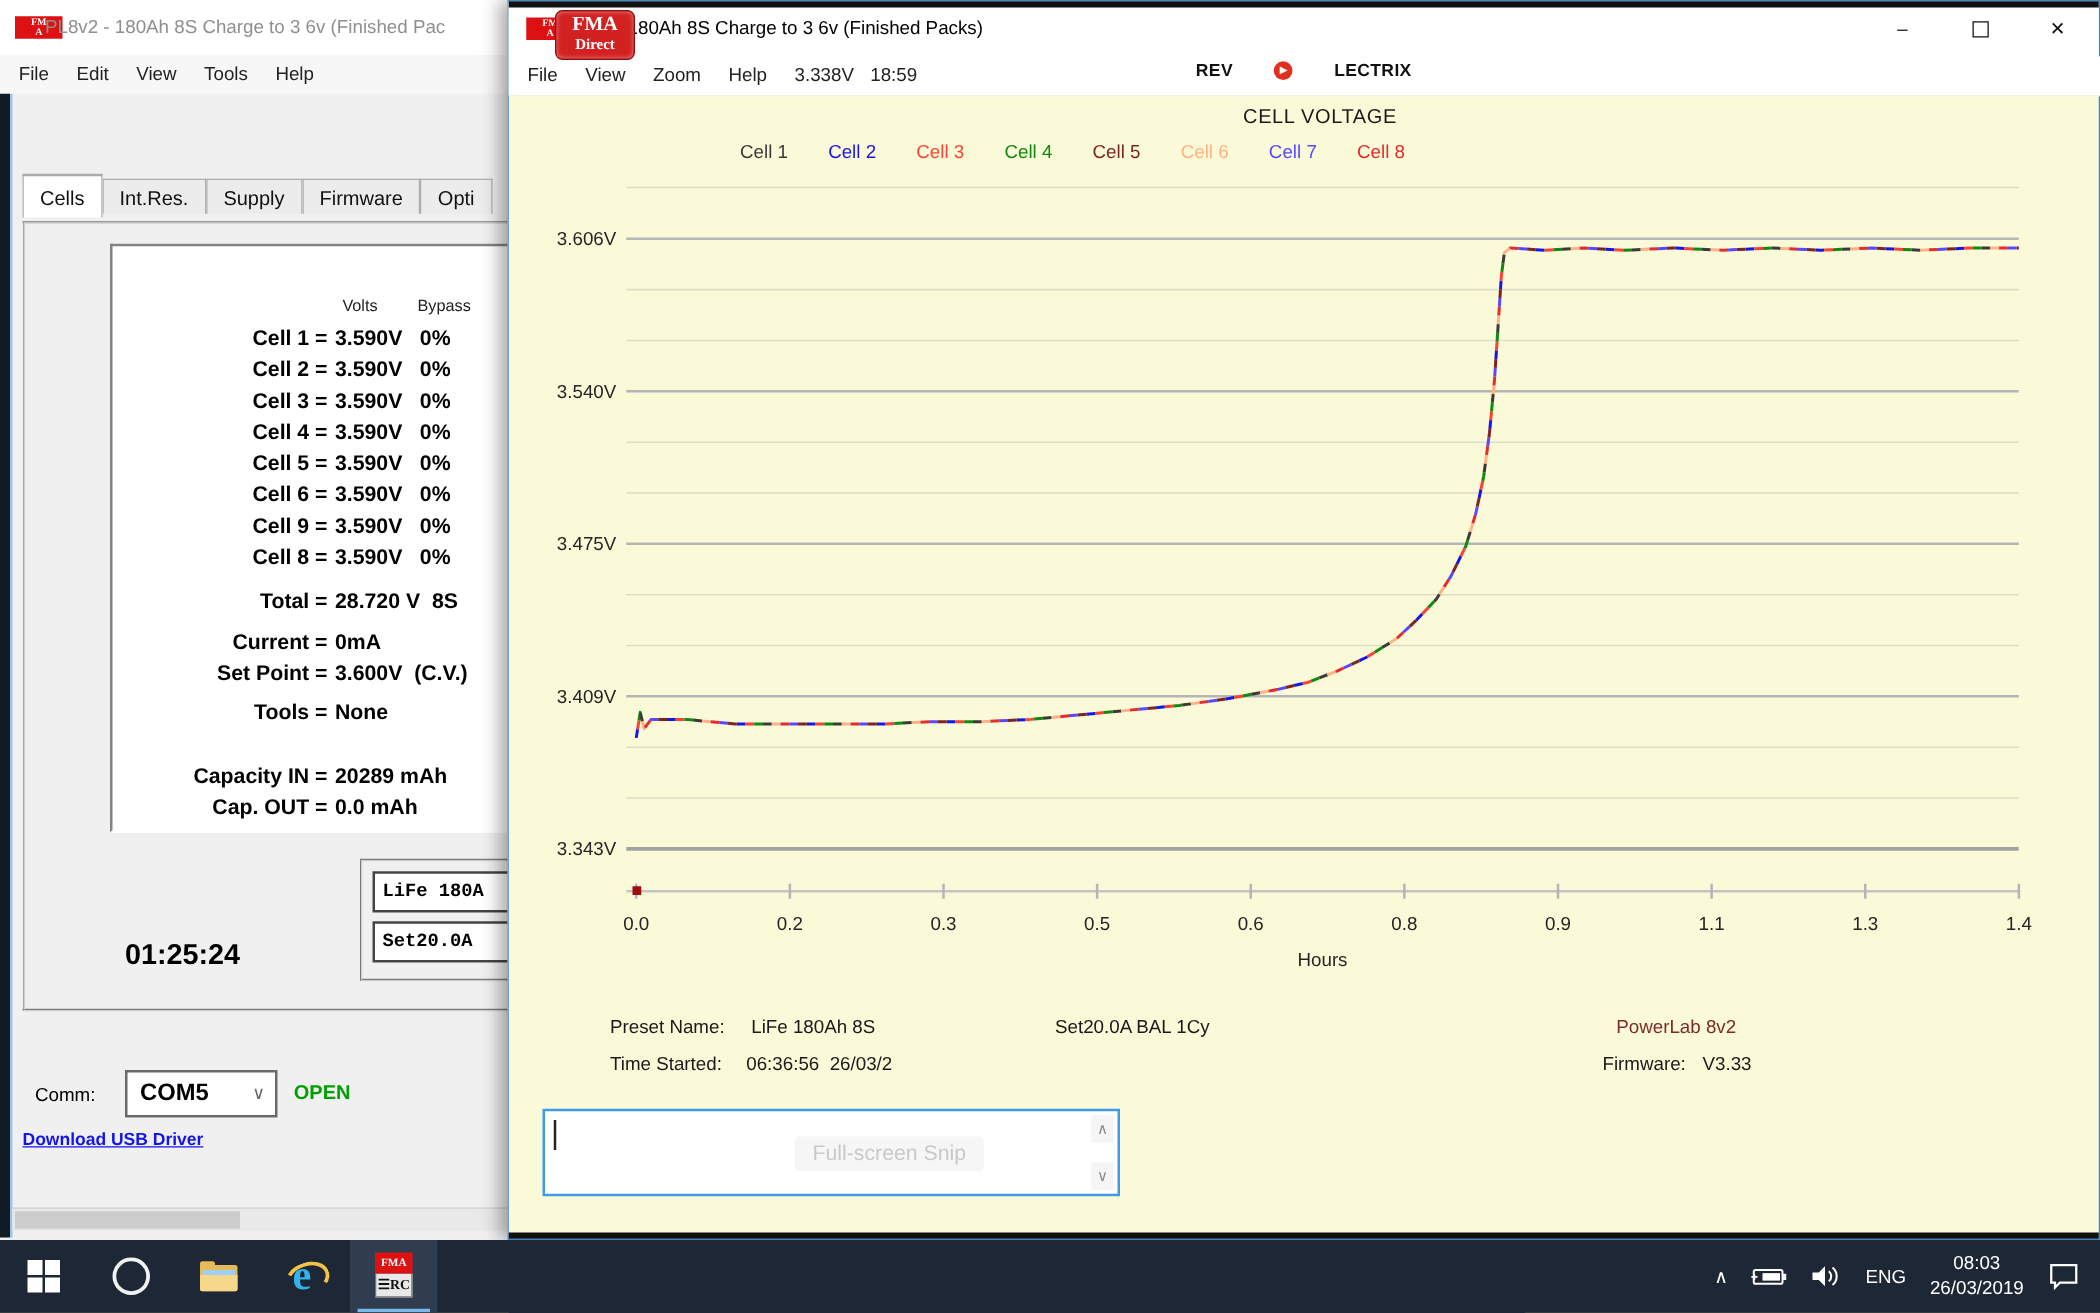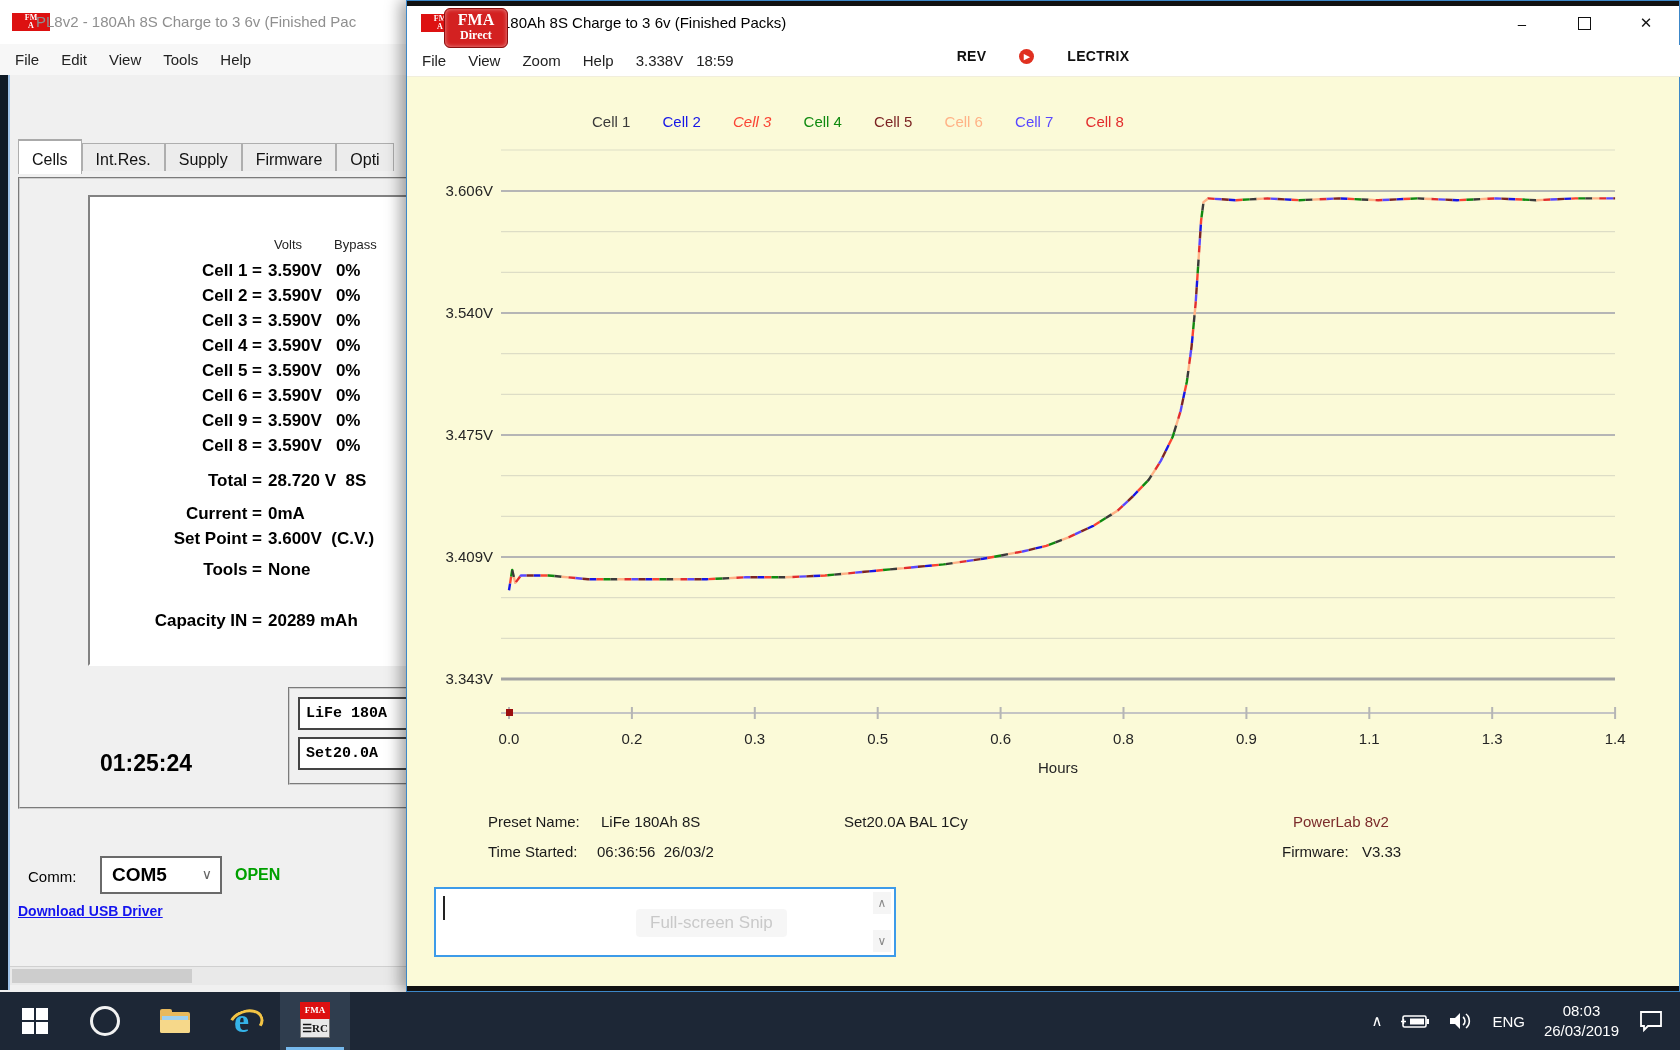--- a/index.html
+++ b/index.html
@@ -194,20 +194,24 @@
             <span class="ro-value">3.600V  (C.V.)</span>
           </div>
           <div class="ro-row sline g-cycles">
             <span class="ro-label">Tools =</span>
             <span class="ro-value">None</span>
           </div>
           <div class="ro-row sline g-capin">
             <span class="ro-label">Capacity IN =</span>
             <span class="ro-value">20289 mAh</span>
           </div>
+          <div class="ro-row sline g-capout">
+            <span class="ro-label">Cap. OUT =</span>
+            <span class="ro-value">0.0 mAh</span>
+          </div>
         </div>
     </div>
 
     <div id="timer" class="abs">01:25:24</div>
     <div id="preset-box" class="abs">
       <div class="mono-box" style="top:8px">LiFe 180A</div>
       <div class="mono-box" style="top:48px">Set20.0A</div>
     </div>
 
     <div id="comm-label" class="abs">Comm:</div>
@@ -236,24 +240,25 @@
     </div>
     <div class="menubar">
       <span class="menu-item">File</span>
       <span class="menu-item">View</span>
       <span class="menu-item">Zoom</span>
       <span class="menu-item">Help</span>
       <span class="menu-item">3.338V</span>
       <span class="menu-item" style="padding-left:2px">18:59</span>
     </div>
 
+    <div id="chart-title" class="abs">CELL VOLTAGE</div>
     <div id="legend" class="abs">
         <span style="color: rgb(58, 58, 58);">Cell 1</span>
         <span style="color: rgb(22, 22, 230);">Cell 2</span>
-        <span style="color: rgb(250, 67, 51); font-style: italic;">Cell 3</span>
+        <span style="color: rgb(250, 67, 51);">Cell 3</span>
         <span style="color: rgb(15, 138, 15);">Cell 4</span>
         <span style="color: rgb(124, 36, 36);">Cell 5</span>
         <span style="color: rgb(255, 178, 134);">Cell 6</span>
         <span style="color: rgb(89, 72, 255);">Cell 7</span>
         <span style="color: rgb(226, 45, 45);">Cell 8</span>
       </div>
     <svg id="chart-svg" width="1274" height="712">
         <line x1="94" y1="74" x2="1208" y2="74" stroke="#ddddc6" stroke-width="1.2"></line>
         <line x1="94" y1="155.7" x2="1208" y2="155.7" stroke="#ddddc6" stroke-width="1.2"></line>
         <line x1="94" y1="196.4" x2="1208" y2="196.4" stroke="#ddddc6" stroke-width="1.2"></line>

